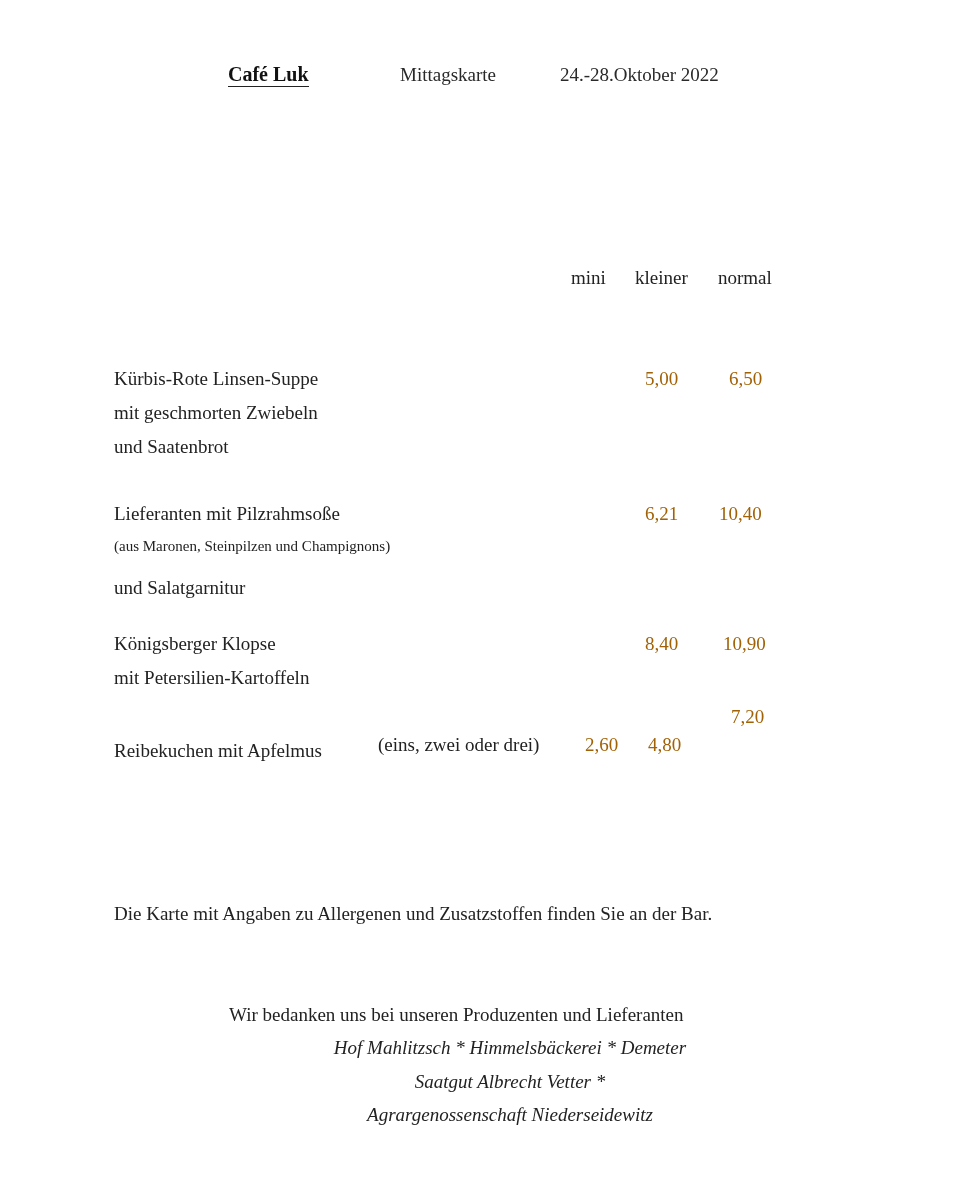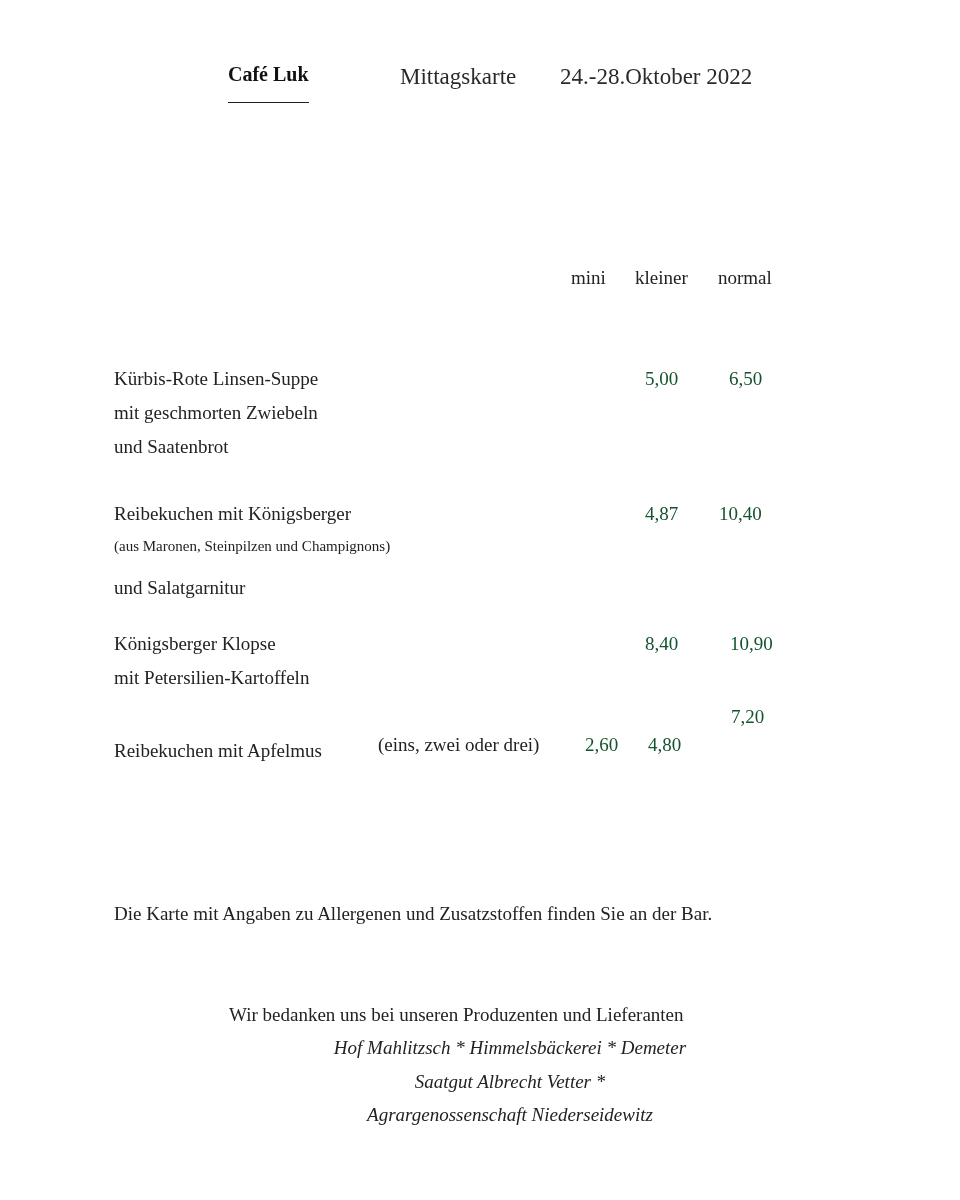--- a/index.html
+++ b/index.html
@@ -13,28 +13,28 @@
       position: relative;
       overflow: hidden;
       font-family: "Liberation Serif", "DejaVu Serif", serif;
       color: #1a1a1a;
     }
     .abs { position: absolute; white-space: nowrap; }
     .header-title {
       font-weight: bold;
       font-size: 20px;
       color: #111;
-      padding-bottom: 16px;
+      padding-bottom: 0;
       border-bottom: 1.5px solid #222;
     }
-    .header-text { font-size: 23px; color: #2a2a2a; }
+    .header-text { font-size: 19px; color: #2a2a2a; }
     .col-head { font-size: 19px; color: #222; }
     .dish-line { font-size: 19px; color: #222; }
     .dish-small { font-size: 15px; color: #222; }
-    .price { font-size: 19px; color: #14532d; }
+    .price { font-size: 19px; color: #a16207; }
     .note { font-size: 19px; color: #222; }
     .thanks { font-size: 19px; color: #222; }
     .producers { font-size: 19px; font-style: italic; color: #222; text-align: center; }
   </style>
 </head>
 <body>
 
 <div class="abs header-title" style="left:228px; top:63px;">Café Luk</div>
 <div class="abs header-text" style="left:400px; top:64px;">Mittagskarte</div>
 <div class="abs header-text" style="left:560px; top:64px;">24.-28.Oktober 2022</div>
@@ -45,32 +45,32 @@
 
 <div>
   <div class="abs dish-line" style="left:114px; top:368px;">Kürbis-Rote Linsen-Suppe</div>
   <div class="abs dish-line" style="left:114px; top:402px;">mit geschmorten Zwiebeln</div>
   <div class="abs dish-line" style="left:114px; top:436px;">und Saatenbrot</div>
   <div class="abs price" style="left:645px; top:368px;">5,00</div>
   <div class="abs price" style="left:729px; top:368px;">6,50</div>
 </div>
 
 <div>
-  <div class="abs dish-line" style="left:114px; top:503px;">Reibekuchen mit Königsberger</div>
+  <div class="abs dish-line" style="left:114px; top:503px;">Lieferanten mit Pilzrahmsoße</div>
   <div class="abs dish-small" style="left:114px; top:538px;">(aus Maronen, Steinpilzen und Champignons)</div>
   <div class="abs dish-line" style="left:114px; top:566px;margin-top:11px;">und Salatgarnitur</div>
-  <div class="abs price" style="left:645px; top:503px;">4,87</div>
+  <div class="abs price" style="left:645px; top:503px;">6,21</div>
   <div class="abs price" style="left:719px; top:503px;">10,40</div>
 </div>
 
 <div>
   <div class="abs dish-line" style="left:114px; top:633px;">Königsberger Klopse</div>
   <div class="abs dish-line" style="left:114px; top:667px;">mit Petersilien-Kartoffeln</div>
   <div class="abs price" style="left:645px; top:633px;">8,40</div>
-  <div class="abs price" style="left:723px; top:633px;margin-left:7px;">10,90</div>
+  <div class="abs price" style="left:723px; top:633px;">10,90</div>
 </div>
 
 <div>
   <div class="abs dish-line" style="left:114px; top:734px;margin-top:6px;">Reibekuchen mit Apfelmus</div>
   <div class="abs dish-line" style="left:378px; top:734px;text-align:right;">(eins, zwei oder drei)</div>
   <div class="abs price" style="left:585px; top:734px;">2,60</div>
   <div class="abs price" style="left:648px; top:734px;">4,80</div>
   <div class="abs price" style="left:731px; top:706px;">7,20</div>
 </div>
 

